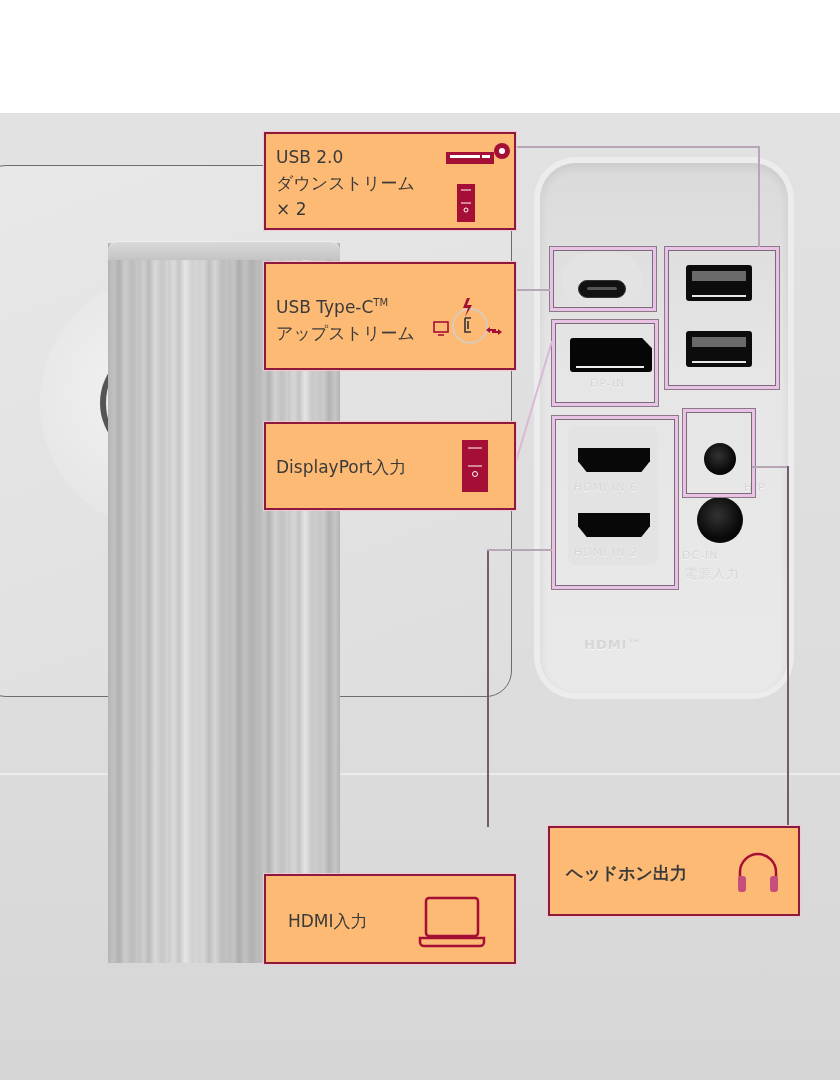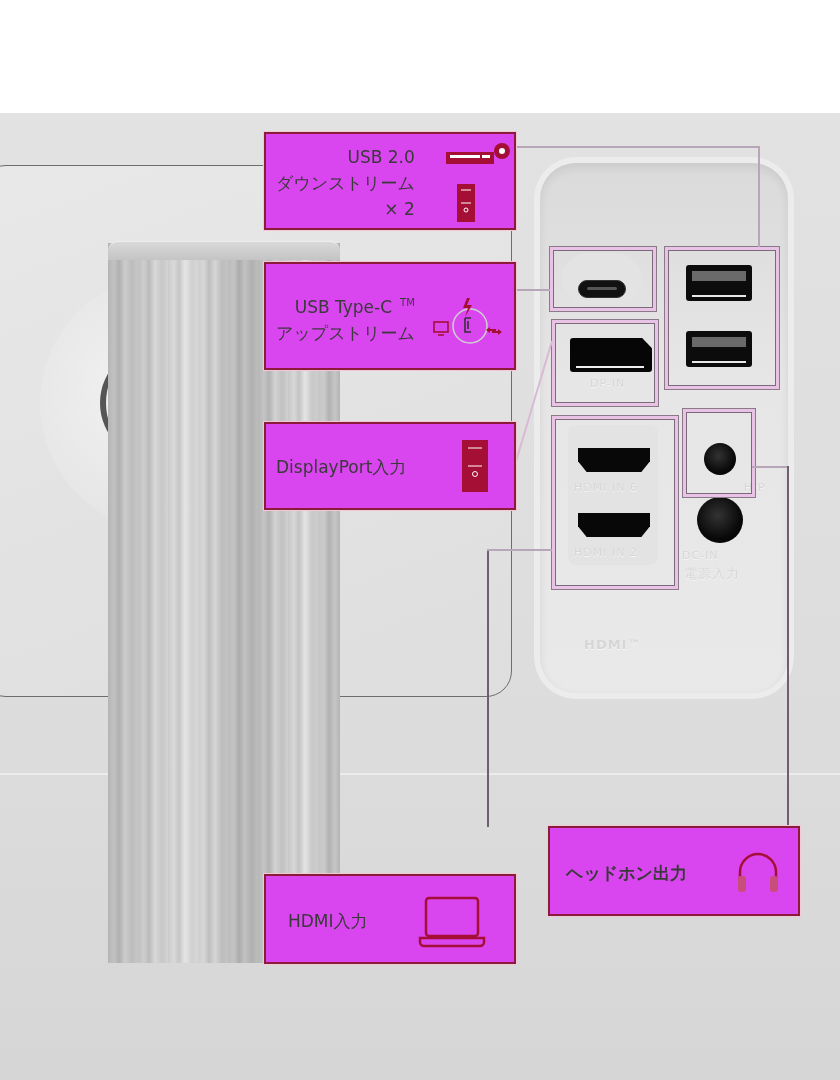--- a/index.html
+++ b/index.html
@@ -18,21 +18,21 @@
     .port-bezel { position:absolute; background:#e3e3e3; border-radius:8px; }
     .usbc { position:absolute; width:46px; height:16px; border-radius:9px; background:#111; border:1px solid #333; }
     .usbc::after { content:""; position:absolute; left:8px; top:6px; width:30px; height:3px; background:#555; border-radius:2px; }
     .usba { position:absolute; width:66px; height:36px; background:#0c0c0c; border-radius:3px; }
     .usba::after { content:""; position:absolute; left:6px; top:6px; width:54px; height:10px; background:#6a6a6a; }
     .usba::before { content:""; position:absolute; left:6px; bottom:4px; width:54px; height:2px; background:#e8e8e8; }
     .dp { position:absolute; width:82px; height:34px; background:#060606; clip-path:polygon(0 0,88% 0,100% 30%,100% 100%,0 100%); border-radius:3px; }
     .dp::after { content:""; position:absolute; left:6px; bottom:4px; width:68px; height:2px; background:#eee; }
     .hdmi { position:absolute; width:72px; height:24px; background:#080808; clip-path:polygon(0 0,100% 0,100% 55%,88% 100%,12% 100%,0 55%); }
     .jack { position:absolute; border-radius:50%; background:radial-gradient(circle at 45% 40%,#333 0%,#0a0a0a 60%,#000 100%); }
-    .card { position:absolute; background:#d946ef; border:2px solid #8c1a3a; box-shadow:0 0 0 1px #f0c8d6; box-sizing:border-box;text-align:right; }
+    .card { position:absolute; background:#fdba74; border:2px solid #8c1a3a; box-shadow:0 0 0 1px #f0c8d6; box-sizing:border-box; }
     .card-text { position:absolute; color:#3a3a3a; font-family:"DejaVu Sans", sans-serif; font-size:17px; line-height:26px; }
     .line { position:absolute; background:#b9a5b8; }
     .line.dark { background:#6e5e6e; }
     svg { position:absolute; overflow:visible; }
   </style>
 </head>
 <body>
 
 <div class="photo">
   <div class="monitor-panel"></div>
@@ -103,21 +103,21 @@
   <svg width="20" height="40" style="left:191px;top:50px;">
     <rect x="0" y="0" width="18" height="38" fill="#a50f35"></rect>
     <line x1="4" y1="6" x2="14" y2="6" stroke="#fff" stroke-width="1"></line>
     <line x1="4" y1="19" x2="14" y2="19" stroke="#fff" stroke-width="1"></line>
     <circle cx="9" cy="26" r="2" fill="none" stroke="#fff" stroke-width="1"></circle>
   </svg>
 </div>
 
 <div class="card" style="left:264px;top:262px;width:252px;height:108px;">
   <div class="card-text" style="left:10px;top:26px;">
-    <div><span>USB Type-C</span><sup style="font-size:10px;margin-left:8px;">TM</sup></div>
+    <div><span>USB Type-C</span><sup style="font-size:10px;">TM</sup></div>
     <div>アップストリーム</div>
   </div>
   <svg width="80" height="60" style="left:168px;top:28px;">
     <circle cx="36" cy="34" r="17" fill="none" stroke="#cfcfcf" stroke-width="1.5"></circle>
     <path d="M33 6 L29 16 L34 16 L31 25 L38 13 L33 13 L36 6 Z" fill="#a50f35"></path>
     <rect x="0" y="30" width="14" height="10" fill="none" stroke="#a50f35" stroke-width="1.6"></rect>
     <line x1="4" y1="43" x2="10" y2="43" stroke="#a50f35" stroke-width="1.6"></line>
     <path d="M31 26 h6 M31 26 v14 h6 M34 29 v8" fill="none" stroke="#333" stroke-width="1.6"></path>
     <path d="M52 38 l4 -3 v2 h6 v2 h-6 v2 z M68 40 l-4 3 v-2 h-6 v-2 h6 v-2 z" fill="#a50f35"></path>
   </svg>

